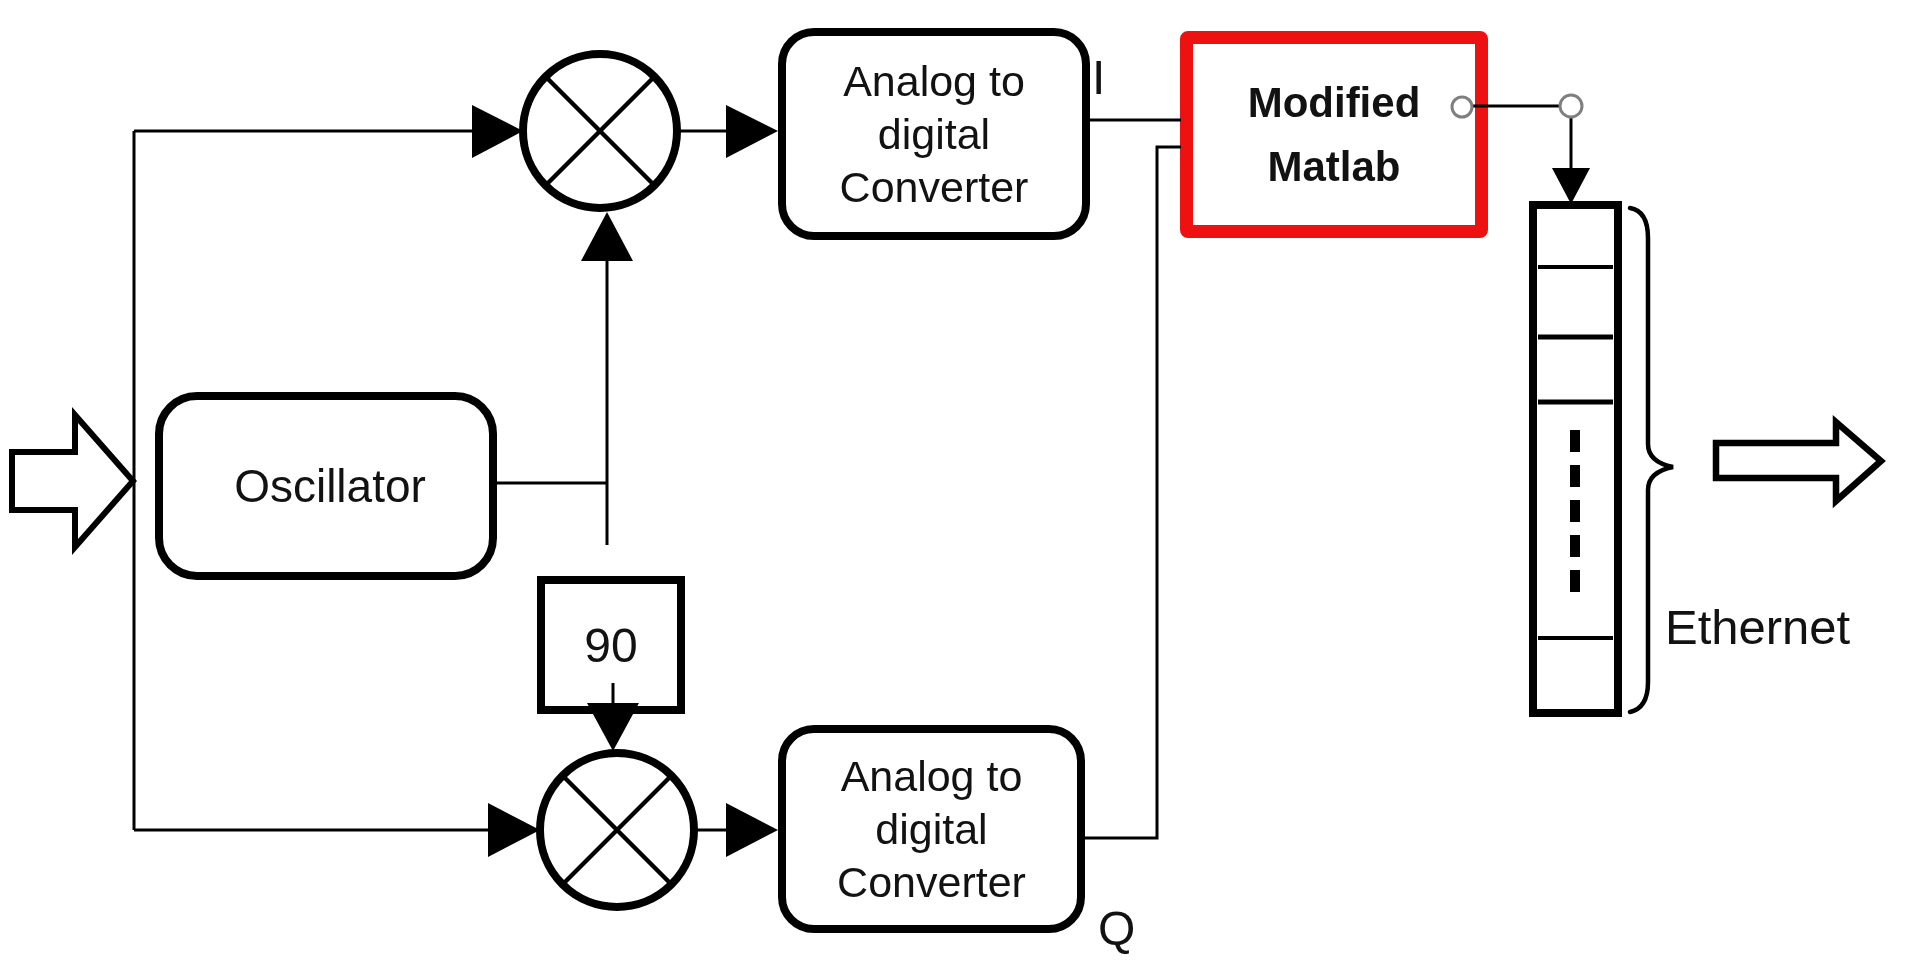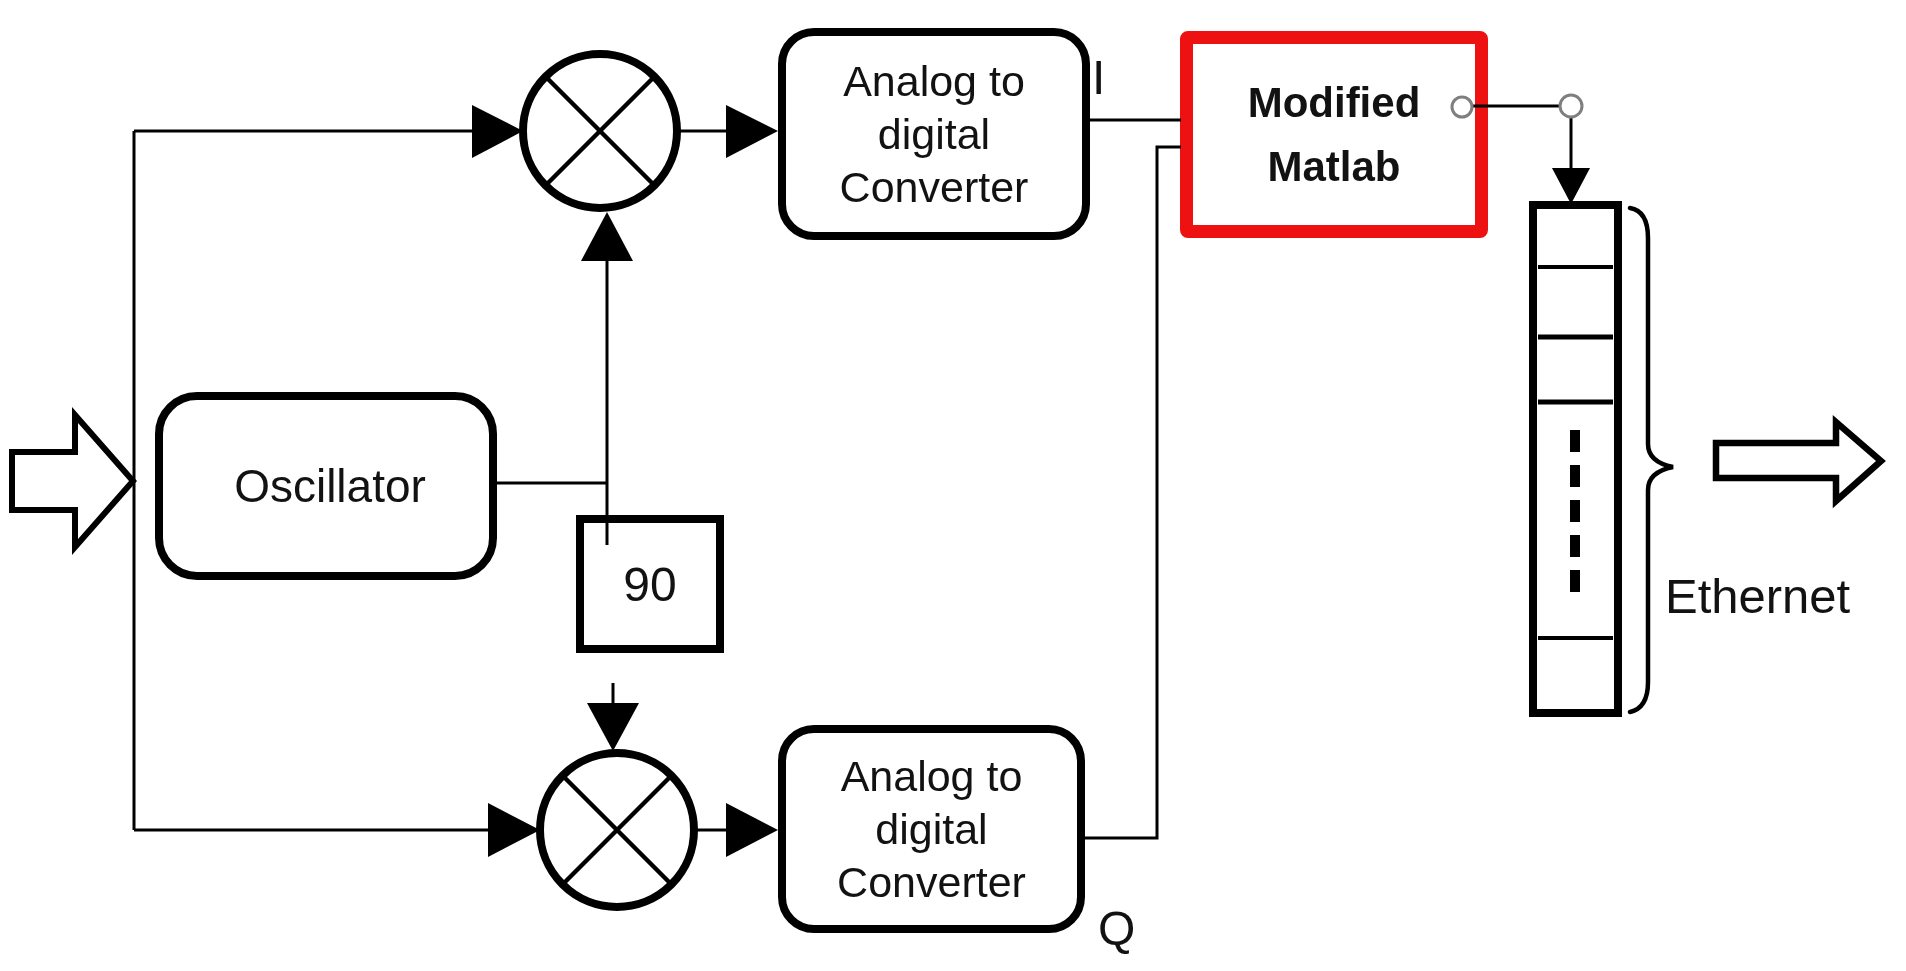--- a/index.html
+++ b/index.html
@@ -27,30 +27,30 @@
   .block .line{display:block;}
   .lbl{
     position:absolute;
     color:#121212;
     white-space:nowrap;
     z-index:1;
   }
   #oscillator-block{left:155px;top:392px;width:342px;height:188px;font-size:46px;border-radius:42px;padding-left:8px;}
   #adc-top-block{left:778px;top:28px;width:312px;height:212px;font-size:43px;line-height:53px;border-radius:36px;}
   #adc-bottom-block{left:778px;top:725px;width:307px;height:208px;font-size:43px;line-height:53px;border-radius:36px;}
-  #phase-90-block{left:537px;top:515px;width:148px;height:138px;font-size:48px;margin-left:39px;}
+  #phase-90-block{left:537px;top:576px;width:148px;height:138px;font-size:48px;}
   #modified-welch-block{
     left:1180px;top:31px;width:308px;height:207px;
     border:13px solid #ee1111;border-radius:8px;
     font-size:42px;font-weight:bold;line-height:64px;
   }
   #label-i{left:1092px;top:50px;font-size:48px;}
   #label-q{left:1098px;top:901px;font-size:48px;}
   #label-to-matlab{left:1662px;top:361px;font-size:49px;}
-  #label-ethernet{left:1665px;top:568px;font-size:49px;text-align:right;}
+  #label-ethernet{left:1665px;top:599px;font-size:49px;text-align:right;}
   #wire-layer{
     position:absolute;left:0;top:0;width:1906px;height:971px;
     z-index:2;pointer-events:none;
   }
 </style>
 </head>
 <body>
 
 <div id="canvas">
 

